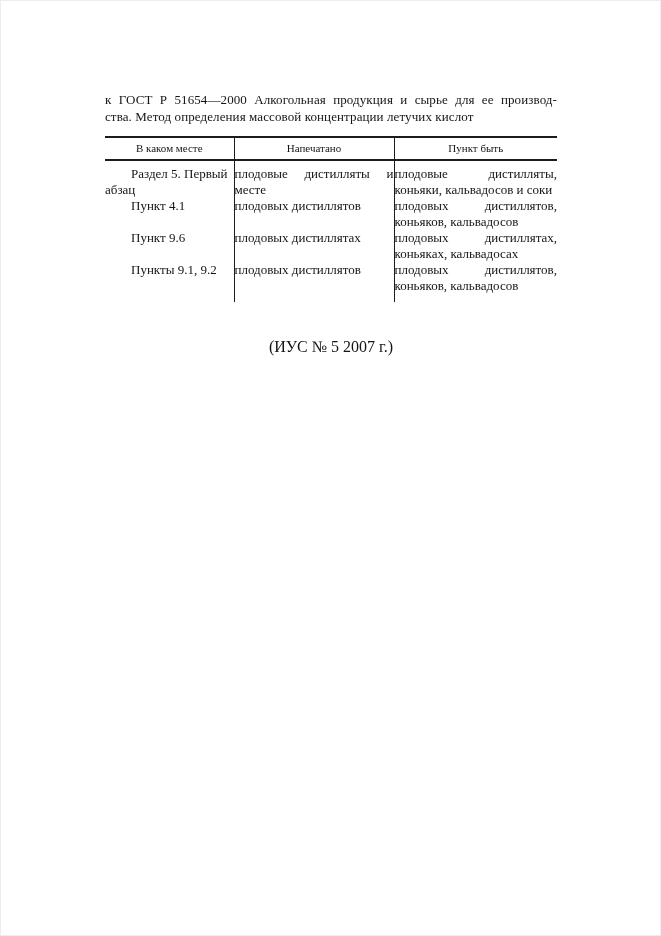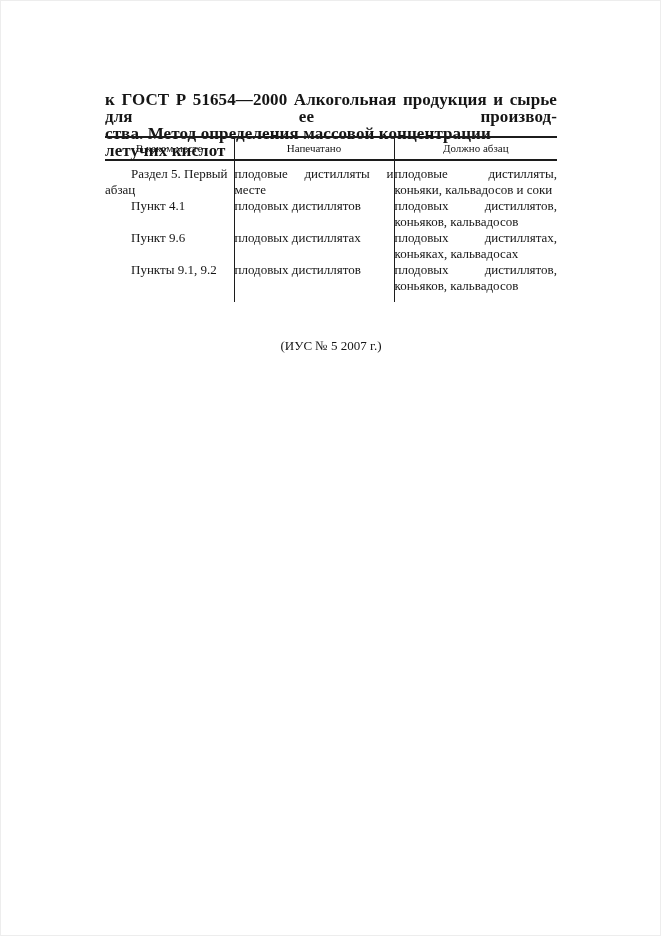--- a/index.html
+++ b/index.html
@@ -18,22 +18,22 @@
     box-shadow: inset 0 0 0 1px #ededed;
     overflow: hidden;
   }
 
   
   .doc-header {
     position: absolute;
     left: 105px;
     top: 91px;
     width: 452px;
-    font-weight: bold;
-    font-size: 17px;
+    font-weight: normal;
+    font-size: 13px;
     line-height: 17px;
     letter-spacing: 0.1px;
   }
   .doc-header .hline1 {
     text-align: justify;
     text-align-last: justify;
   }
   .doc-header .hline2 {
     text-align: left;
   }
@@ -80,21 +80,21 @@
   tbody tr.first-row td { padding-top: 5px; }
   tbody tr.last-row td  { padding-bottom: 8px; }
 
   
   .pub-note {
     position: absolute;
     left: 105px;
     top: 338px;
     width: 452px;
     text-align: center;
-    font-size: 13px;
+    font-size: 16px;
   }
 </style>
 </head>
 <body>
 
 <div class="page">
 
   <div class="doc-header">
     <div class="hline1">к ГОСТ Р 51654—2000 Алкогольная продукция и сырье для ее производ-</div>
     <div class="hline2">ства. Метод определения массовой концентрации летучих кислот</div>
@@ -103,21 +103,21 @@
   <table class="errata">
     <colgroup>
       <col style="width:129px">
       <col style="width:160px">
       <col style="width:163px">
     </colgroup>
     <thead>
       <tr>
         <th>В каком месте</th>
         <th class="bl">Напечатано</th>
-        <th class="bl">Должно абзац</th>
+        <th class="bl">Пункт быть</th>
       </tr>
     </thead>
     <tbody>
       <tr class="first-row">
         <td class="c1">Раздел 5. Первый абзац</td>
         <td class="c2 bl">плодовые дистилляты и месте</td>
         <td class="c3 bl">плодовые дистилляты, коньяки, кальвадосов и соки</td>
       </tr>
       <tr>
         <td class="c1">Пункт 4.1</td>

